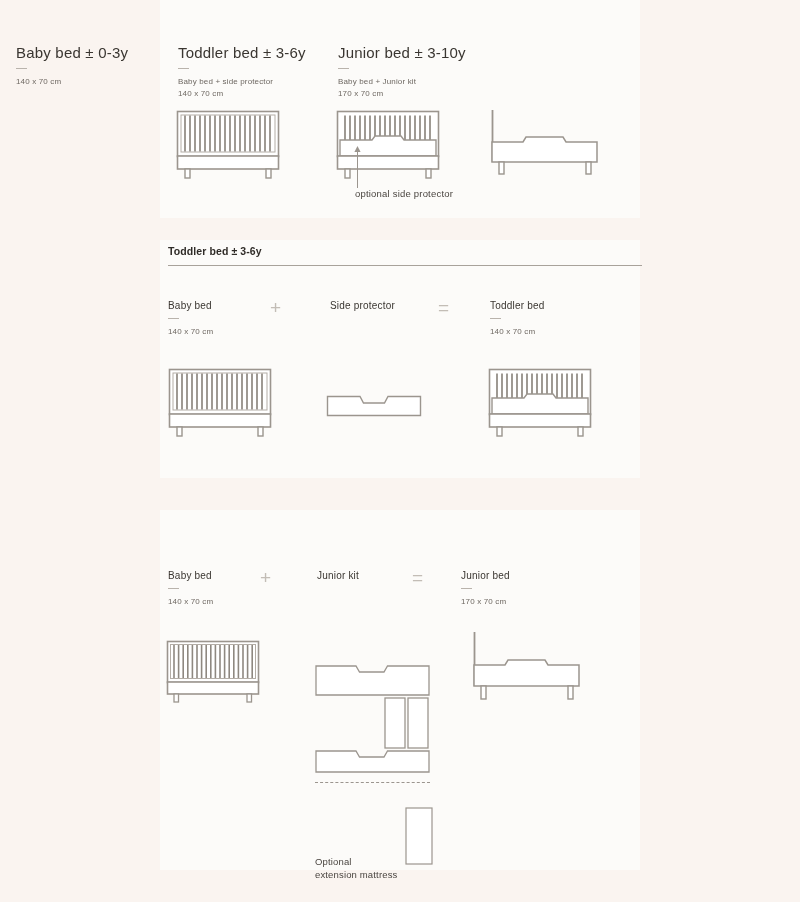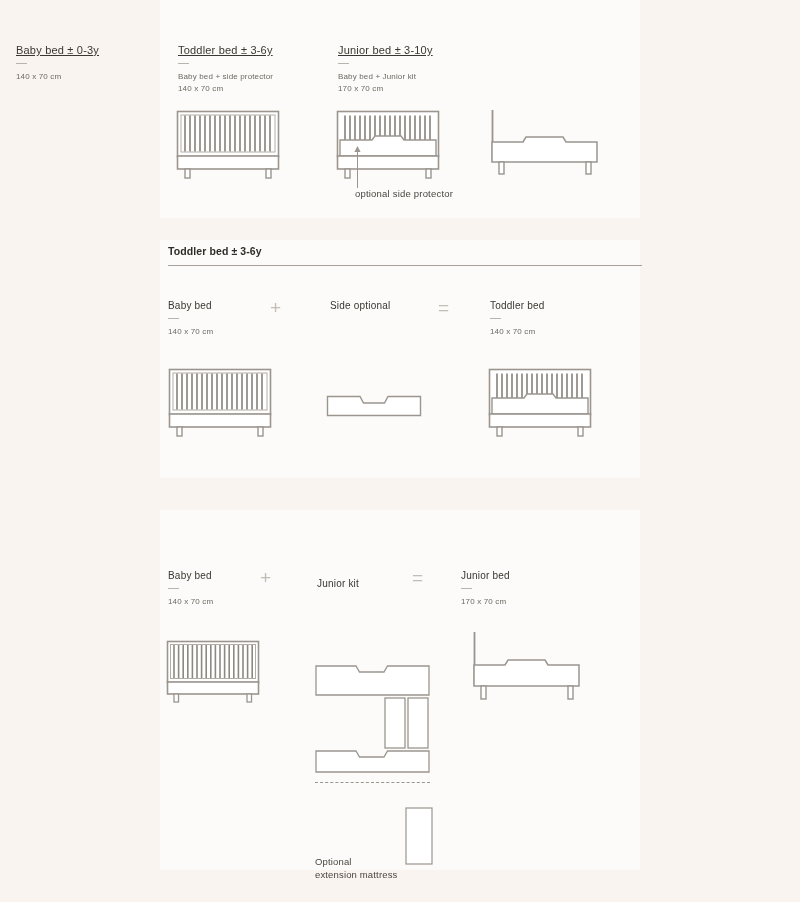--- a/index.html
+++ b/index.html
@@ -32,25 +32,24 @@
     position: absolute;
     top: 44px;
     left: 16px;
     right: 0;
     display: flex;
   }
   .ov-col { width: 162px; }
   .ov-col:nth-child(2) { width: 160px; }
 
   .col-title {
-    font-size: 11px;
+    font-size: 15px;
     letter-spacing: .2px;
     color: #3a3631;
     white-space: nowrap;
-    text-decoration: underline;
   }
   .rule-dash {
     width: 11px;
     height: 1px;
     background: #b9b3ac;
     margin: 7px 0 7px 0;
   }
   .col-sub {
     font-size: 8px;
     line-height: 12px;
@@ -274,21 +273,21 @@
   <div class="equation">
     <div class="eq-item" style="left:8px;top:0;">
       <div class="eq-title">Baby bed</div>
       <div class="rule-dash"></div>
       <div class="col-sub">140 x 70 cm</div>
     </div>
 
     <div class="eq-op" style="left:110px;top:-2px;">+</div>
 
     <div class="eq-item" style="left:170px;top:0;">
-      <div class="eq-title">Side optional</div>
+      <div class="eq-title">Side protector</div>
     </div>
 
     <div class="eq-op" style="left:278px;top:-2px;">=</div>
 
     <div class="eq-item" style="left:330px;top:0;">
       <div class="eq-title">Toddler bed</div>
       <div class="rule-dash"></div>
       <div class="col-sub">140 x 70 cm</div>
     </div>
   </div>
@@ -365,21 +364,21 @@
 
   <div class="equation">
     <div class="eq-item" style="left:8px;top:0;">
       <div class="eq-title">Baby bed</div>
       <div class="rule-dash"></div>
       <div class="col-sub">140 x 70 cm</div>
     </div>
 
     <div class="eq-op" style="left:100px;top:-2px;">+</div>
 
-    <div class="eq-item" style="left:157px;top:8px;">
+    <div class="eq-item" style="left:157px;top:0;">
       <div class="eq-title">Junior kit</div>
     </div>
 
     <div class="eq-op" style="left:252px;top:-2px;">=</div>
 
     <div class="eq-item" style="left:301px;top:0;">
       <div class="eq-title">Junior bed</div>
       <div class="rule-dash"></div>
       <div class="col-sub">170 x 70 cm</div>
     </div>

